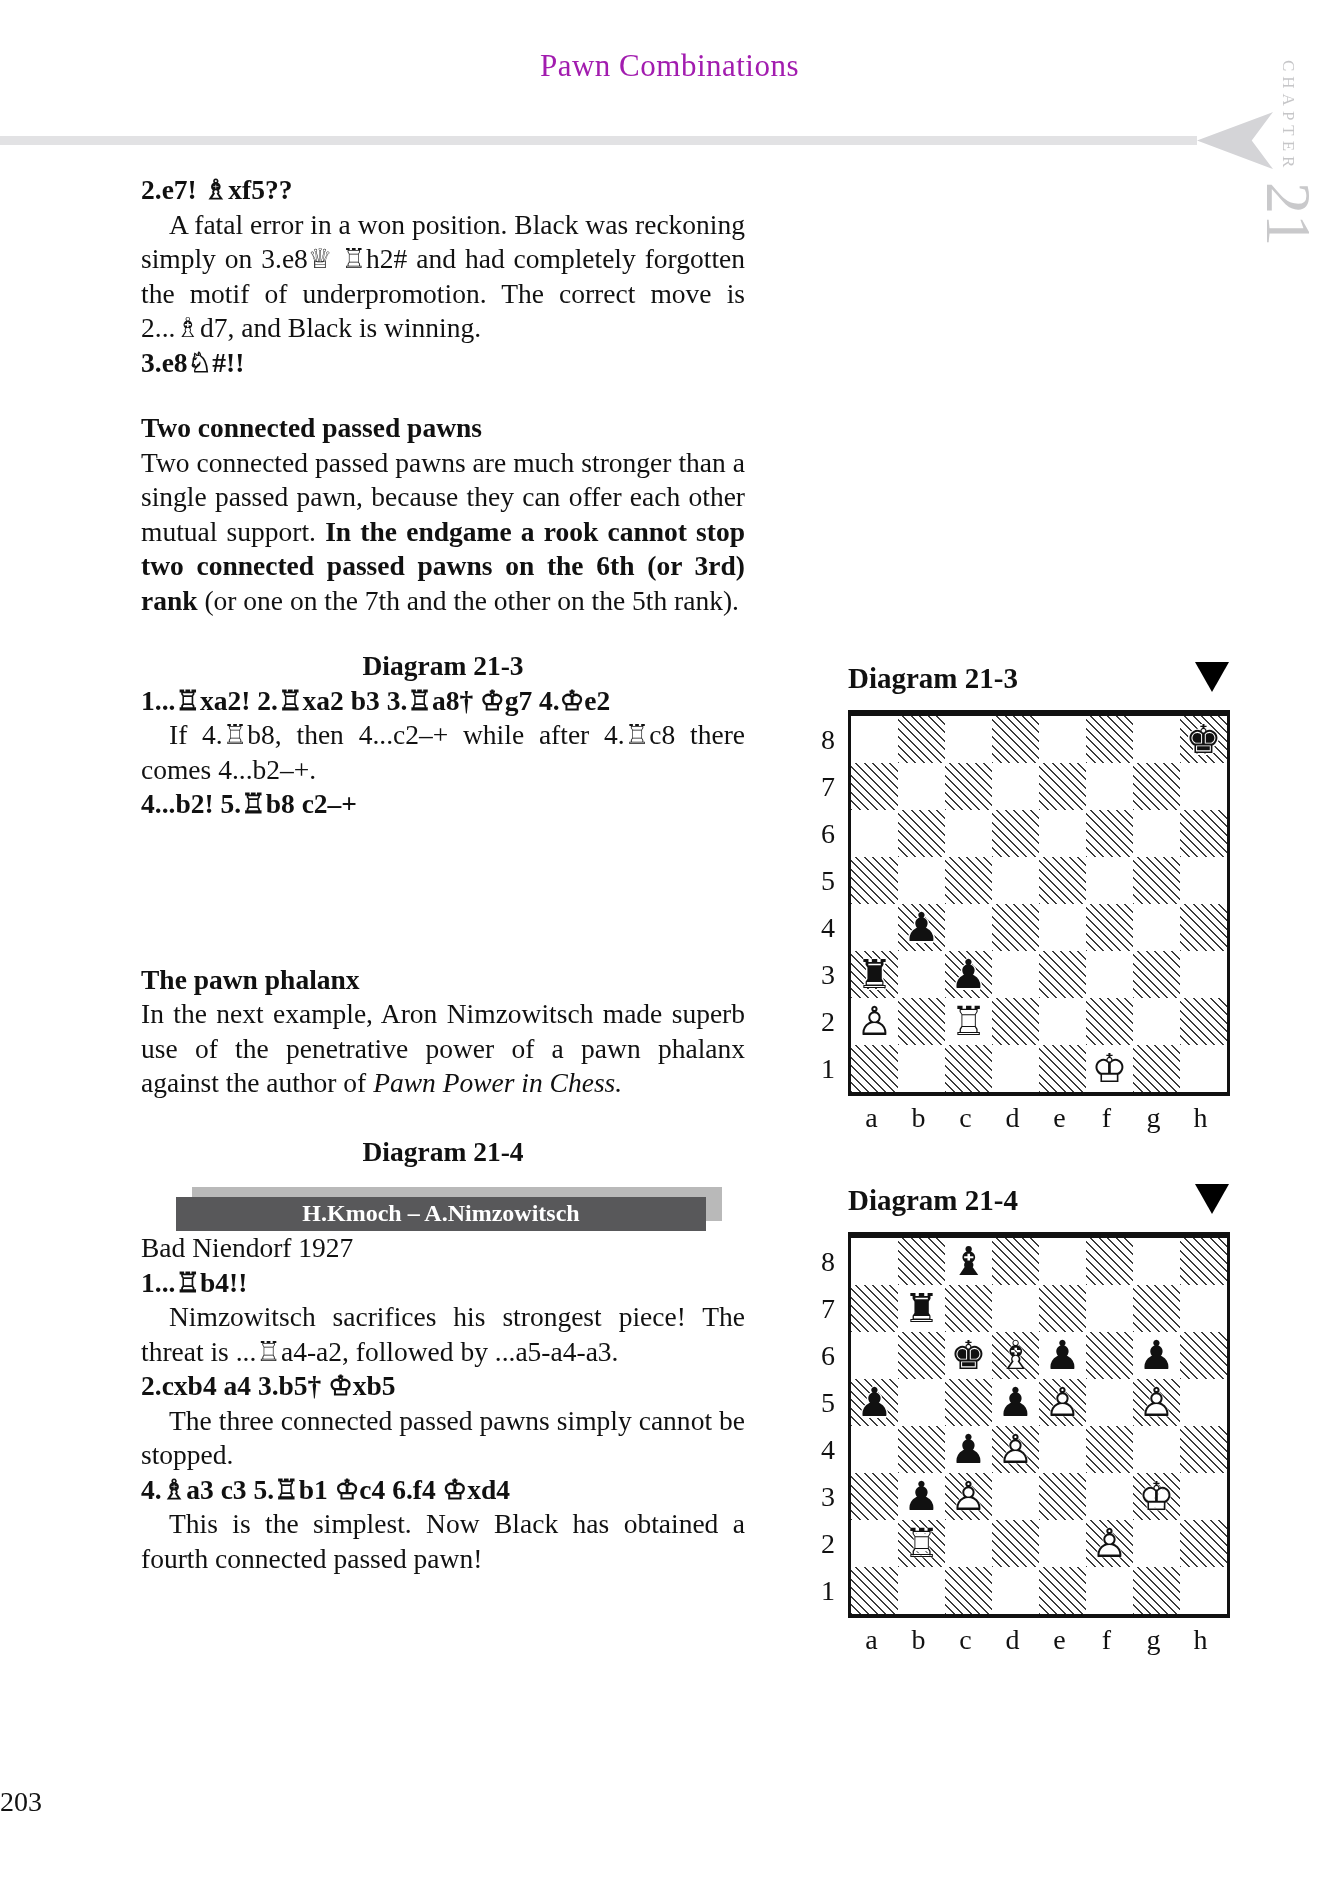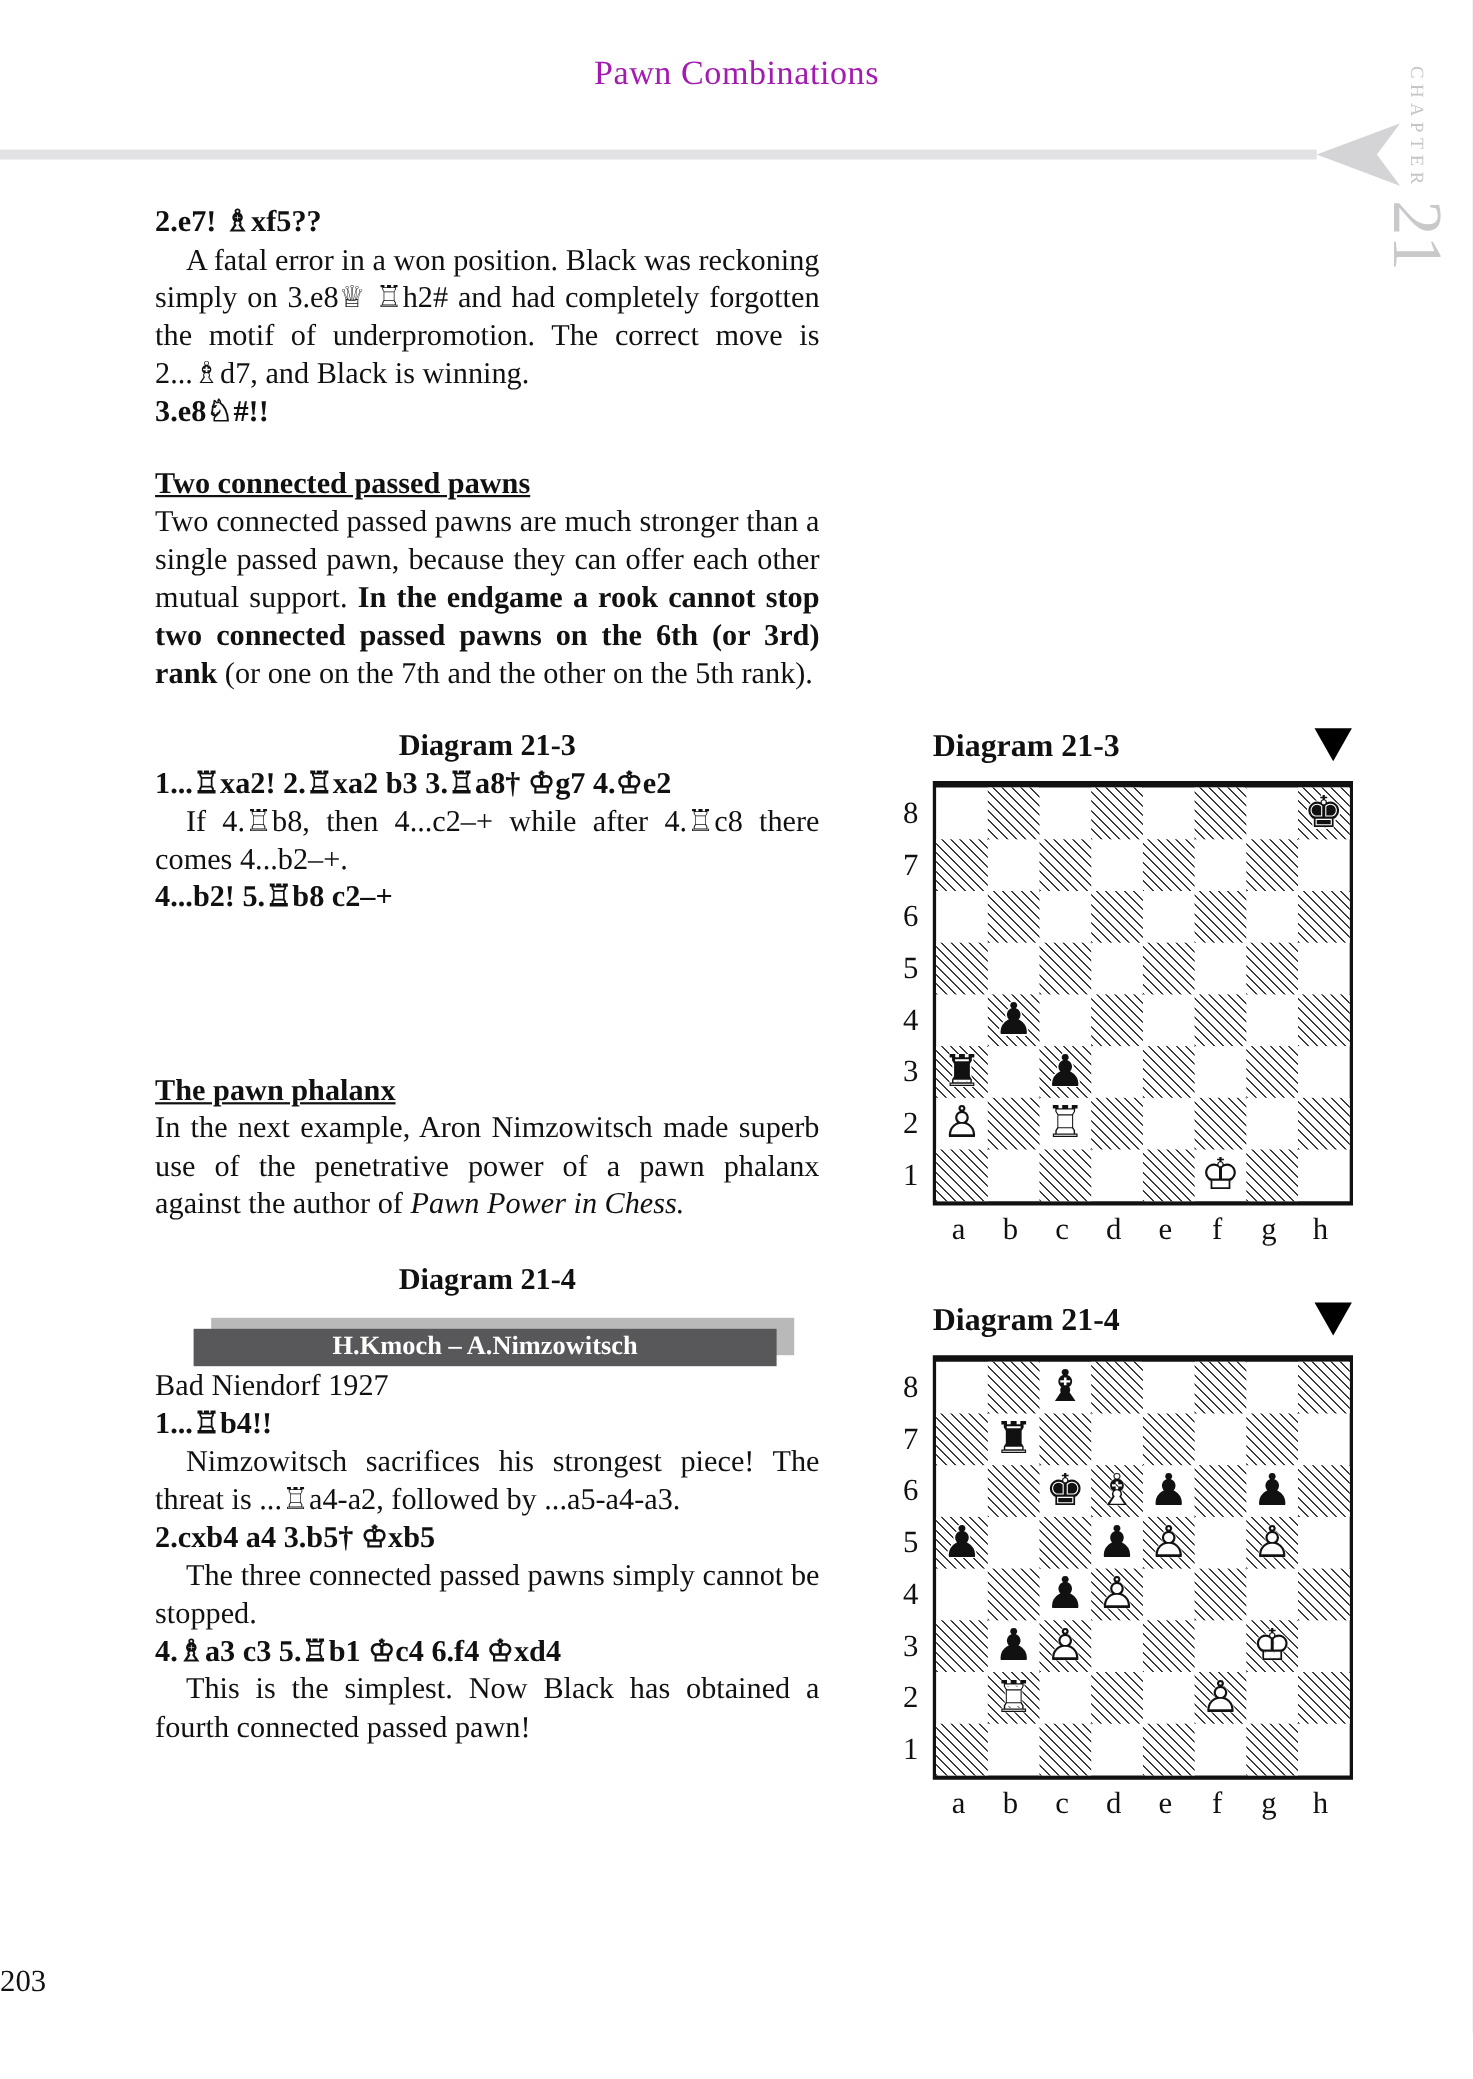--- a/index.html
+++ b/index.html
@@ -34,26 +34,26 @@
   .chapter-word{
     writing-mode:vertical-rl;
     font-size:17px;letter-spacing:5px;line-height:1;
   }
   .chapter-num{
     writing-mode:vertical-rl;
     font-size:64px;line-height:1;margin-top:10px;color:#c9c9cb;
   }
   
   .text-col{
-    position:absolute;left:141px;top:184px;width:604px;
+    position:absolute;left:141px;top:173px;width:604px;
     font-size:27.5px;line-height:34.5px;
   }
   .text-col p{margin:0;text-align:justify;}
   .moves{font-weight:bold;text-align:left !important;}
-  .head-bold{font-weight:bold;text-align:left;text-decoration:underline;}
+  .head-bold{font-weight:bold;text-align:left;}
   .center-head{font-weight:bold;text-align:center !important;}
   .indent{text-indent:28px;}
   .sp31{margin-top:31px !important;}
   .sp34{margin-top:34px !important;}
   .sp141{margin-top:141px !important;}
   
   .banner-wrap{position:relative;margin:28px 0 0 35px;width:530px;height:34px;}
   .banner-shadow{position:absolute;left:16px;top:-10px;width:530px;height:34px;background:#b9b9b9;}
   .banner{
     position:absolute;left:0;top:0;width:530px;height:34px;

